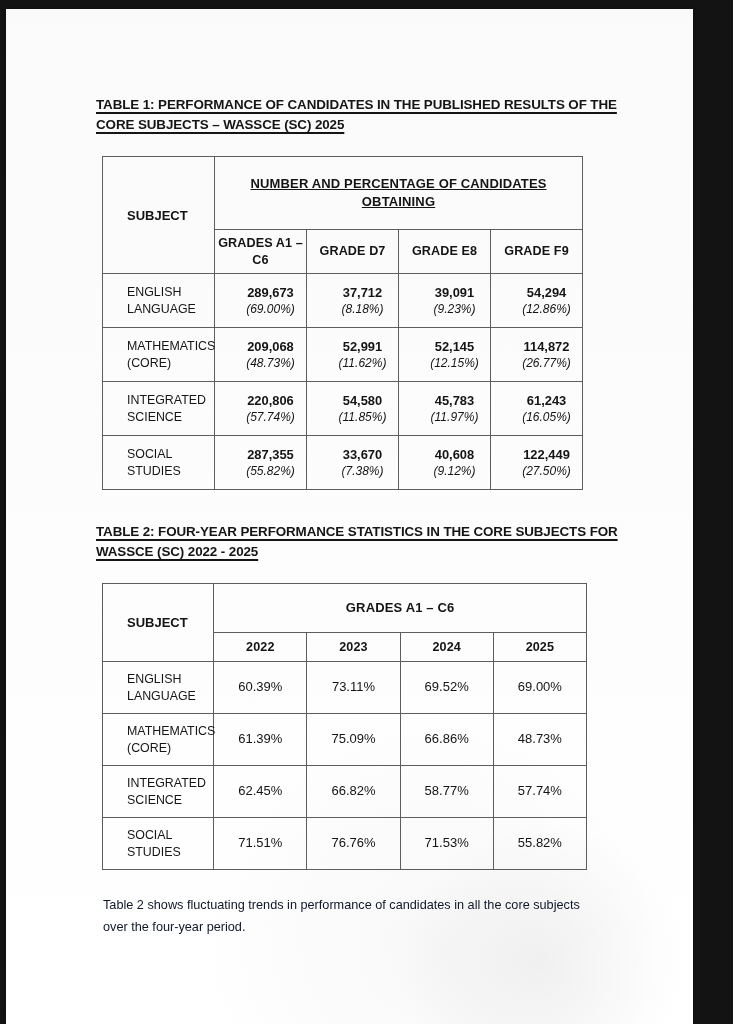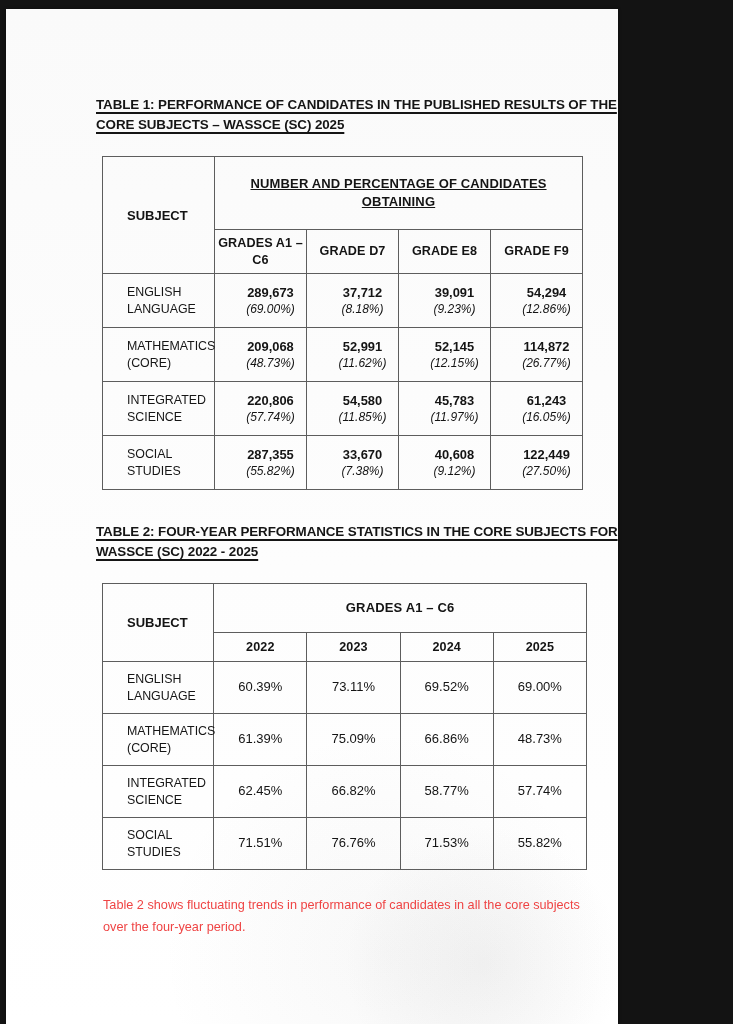--- a/index.html
+++ b/index.html
@@ -18,21 +18,21 @@
   
   .photo-frame {
     position: absolute;
     inset: 0;
     background: #131313;
   }
   .page {
     position: absolute;
     left: 6px;
     top: 9px;
-    width: 612px;
+    width: 687px;
     height: 1015px;
     background: #fdfdfd;
     box-shadow: 0 0 3px rgba(0,0,0,0.35);
     overflow: hidden;
   }
   .page-sheen {
     position: absolute;
     left: 0; top: 0; right: 0; bottom: 0;
     background:
       radial-gradient(circle at 78% 94%, rgba(120,120,120,0.085) 0%, rgba(120,120,120,0.0) 13%),
@@ -124,21 +124,21 @@
   }
 
   
   #caption {
     position: absolute;
     top: 873px;
     left: 7px;
     width: 502px;
     font-size: 12.7px;
     line-height: 1.72;
-    color: #ef4444;
+    color: #0f172a;
   }
 </style>
 </head>
 <body>
 
 <div class="photo-frame">
   <div class="page">
     <div class="page-sheen"></div>
     <div class="content">
 

